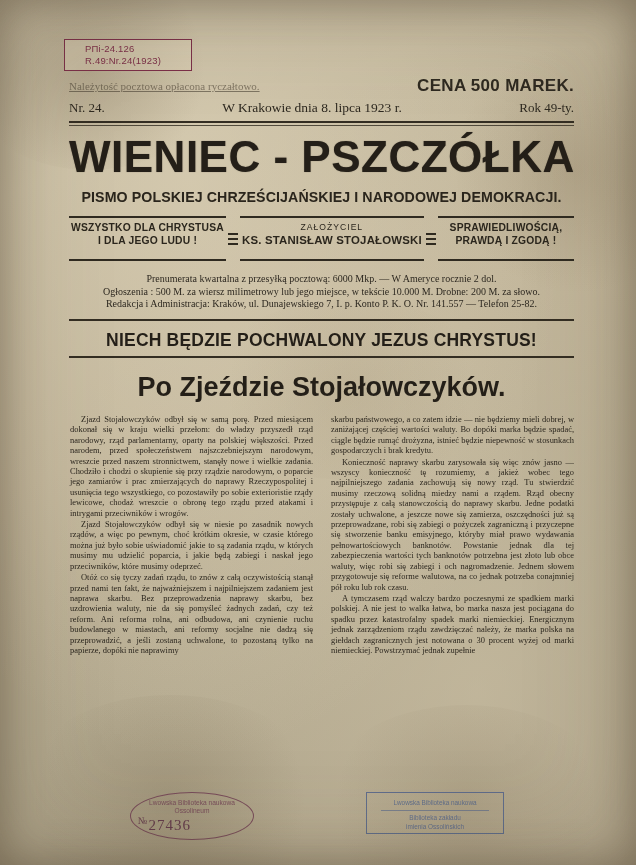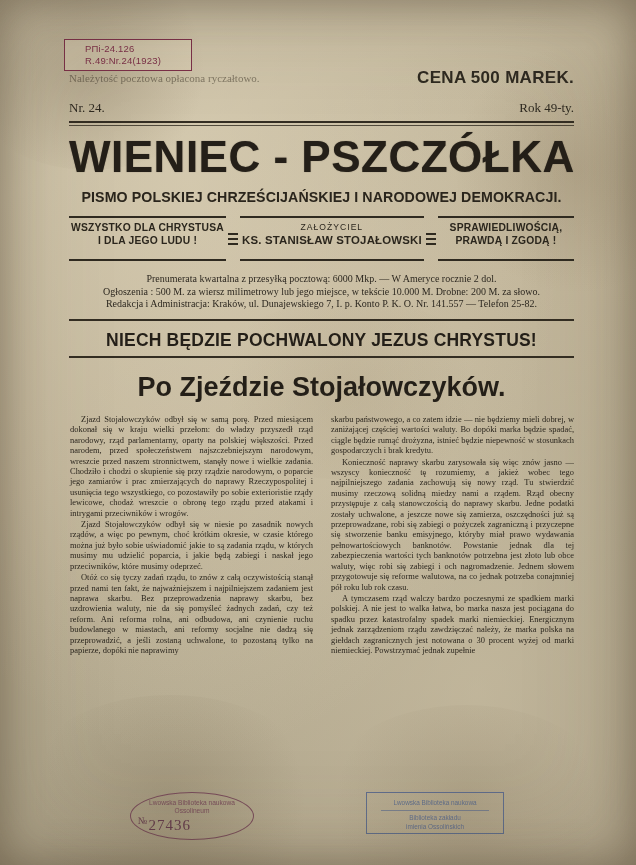--- a/index.html
+++ b/index.html
@@ -65,25 +65,26 @@
     line-height: 12px;
     padding: 3px 20px;
     letter-spacing: .2px;
   }
   .corner-stamp div { white-space: nowrap; }
 
   
   .topline {
     position: absolute;
     left: 43px;
-    top: 52px;
+    top: 60px;
     width: 505px;
     font-size: 11.5px;
     color: #3b3327;
     font-family: "Liberation Serif", serif;
+    text-decoration: underline;
   }
   .topline .faded {
     opacity: .55;
     font-size: 11px;
   }
   .price {
     position: absolute;
     right: 0;
     top: -4px;
     font-family: "Liberation Sans", sans-serif;
@@ -329,20 +330,21 @@
       <div>R.49:Nr.24(1923)</div>
     </div>
 
     <div class="topline">
       <span class="faded">Należytość pocztowa opłacona ryczałtowo.</span>
       <span class="price">CENA 500 MAREK.</span>
     </div>
 
     <div class="issue-row">
       <span>Nr. 24.</span>
+      <span class="mid">W Krakowie dnia 8. lipca 1923 r.</span>
       <span>Rok 49-ty.</span>
     </div>
 
     <div class="rule med" style="left:43px; top:101px; width:505px;"></div>
     <div class="rule thin" style="left:43px; top:105px; width:505px;"></div>
 
     <div class="masthead">
       <div class="title">WIENIEC - PSZCZÓŁKA</div>
       <div class="subtitle">PISMO POLSKIEJ CHRZEŚCIJAŃSKIEJ I NARODOWEJ DEMOKRACJI.</div>
     </div>

